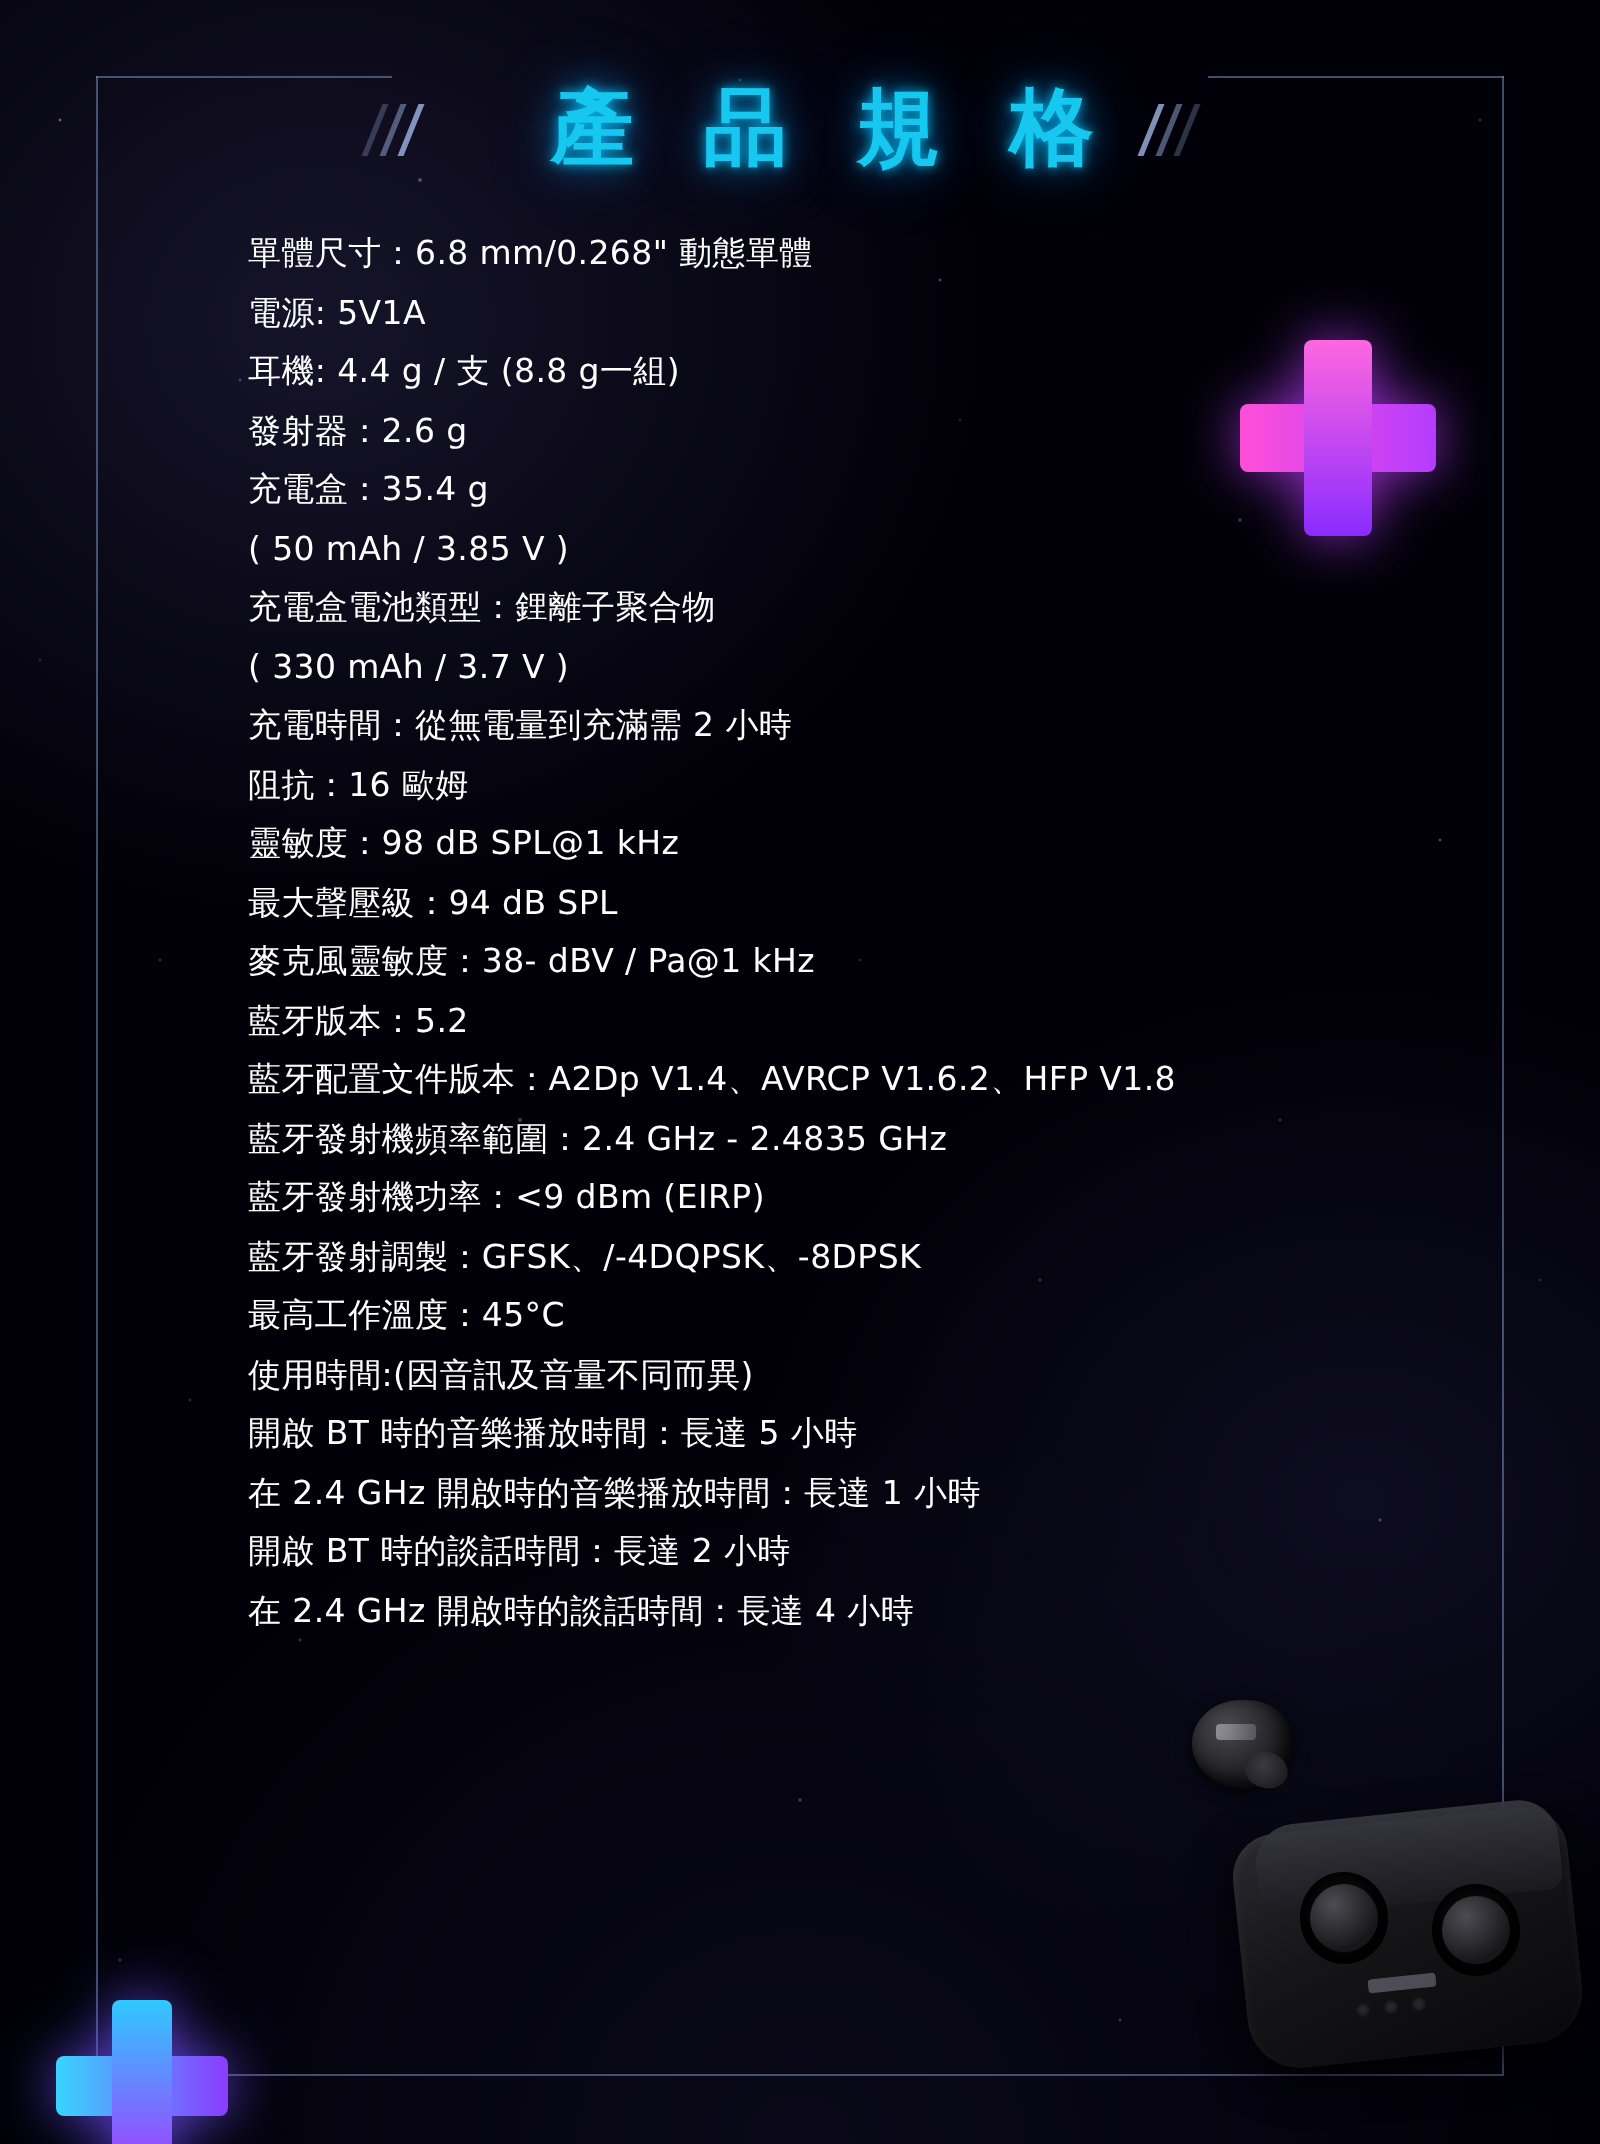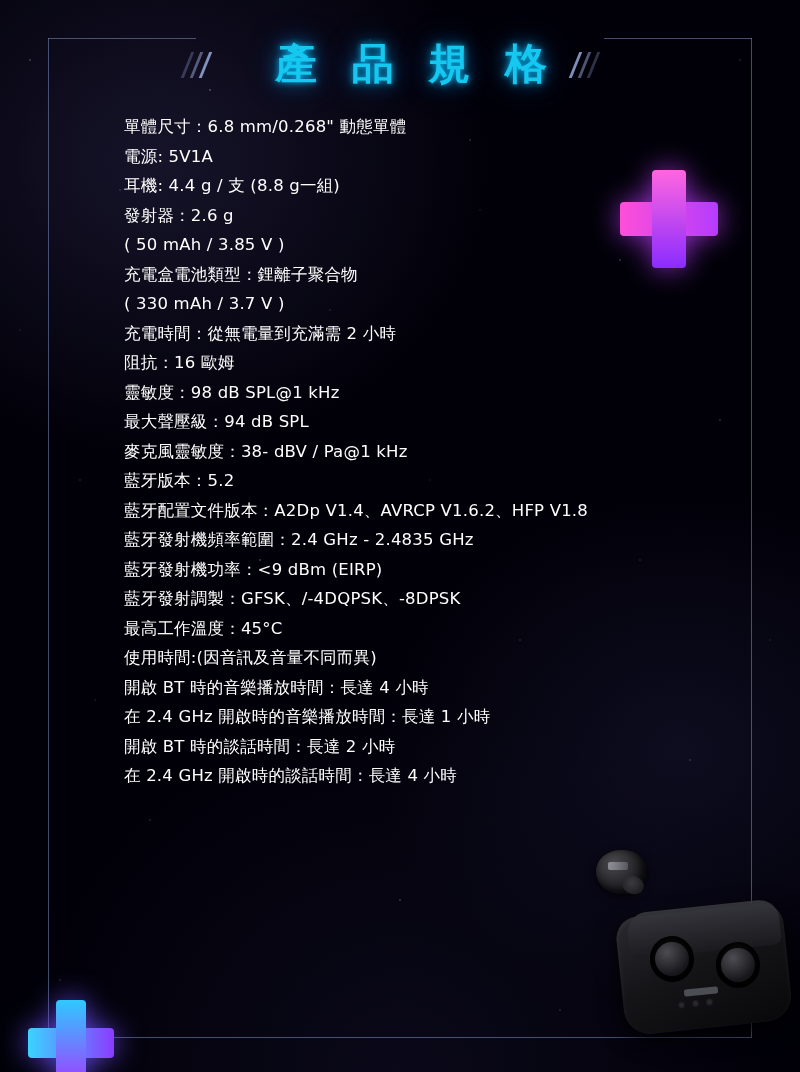--- a/index.html
+++ b/index.html
@@ -315,36 +315,37 @@
   <div class="cross cross-b">
     <div class="arm h"></div>
     <div class="arm v"></div>
   </div>
 
   <div class="spec-list">
     <span class="spec-line">單體尺寸：6.8 mm/0.268" 動態單體</span>
     <span class="spec-line">電源: 5V1A</span>
     <span class="spec-line">耳機: 4.4 g / 支 (8.8 g一組)</span>
     <span class="spec-line">發射器：2.6 g</span>
+    <span class="spec-line">充電盒：35.4 g</span>
     <span class="spec-line">( 50 mAh / 3.85 V )</span>
     <span class="spec-line">充電盒電池類型：鋰離子聚合物</span>
     <span class="spec-line">( 330 mAh / 3.7 V )</span>
     <span class="spec-line">充電時間：從無電量到充滿需 2 小時</span>
     <span class="spec-line">阻抗：16 歐姆</span>
     <span class="spec-line">靈敏度：98 dB SPL@1 kHz</span>
     <span class="spec-line">最大聲壓級：94 dB SPL</span>
     <span class="spec-line">麥克風靈敏度：38- dBV / Pa@1 kHz</span>
     <span class="spec-line">藍牙版本：5.2</span>
     <span class="spec-line">藍牙配置文件版本：A2Dp V1.4、AVRCP V1.6.2、HFP V1.8</span>
     <span class="spec-line">藍牙發射機頻率範圍：2.4 GHz - 2.4835 GHz</span>
     <span class="spec-line">藍牙發射機功率：&lt;9 dBm (EIRP)</span>
     <span class="spec-line">藍牙發射調製：GFSK、/-4DQPSK、-8DPSK</span>
     <span class="spec-line">最高工作溫度：45°C</span>
     <span class="spec-line">使用時間:(因音訊及音量不同而異)</span>
-    <span class="spec-line">開啟 BT 時的音樂播放時間：長達 4 小時</span>
+    <span class="spec-line">開啟 BT 時的音樂播放時間：長達 5 小時</span>
     <span class="spec-line">在 2.4 GHz 開啟時的音樂播放時間：長達 1 小時</span>
     <span class="spec-line">開啟 BT 時的談話時間：長達 2 小時</span>
     <span class="spec-line">在 2.4 GHz 開啟時的談話時間：長達 4 小時</span>
   </div>
 
   <div class="product earbud">
     <div class="body"></div>
     <div class="logo"></div>
     <div class="tip"></div>
   </div>

